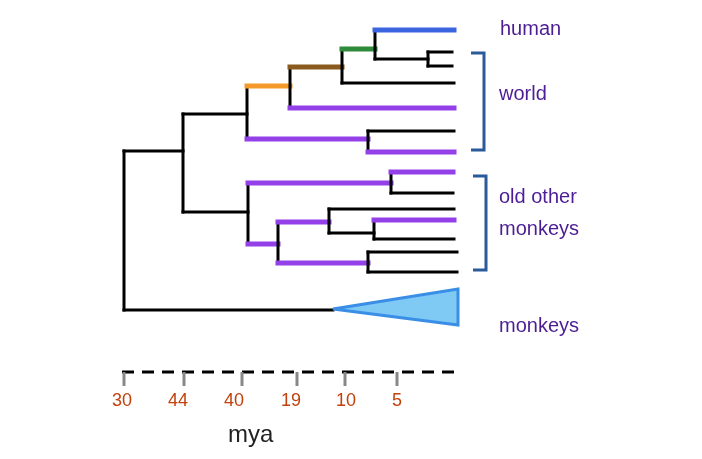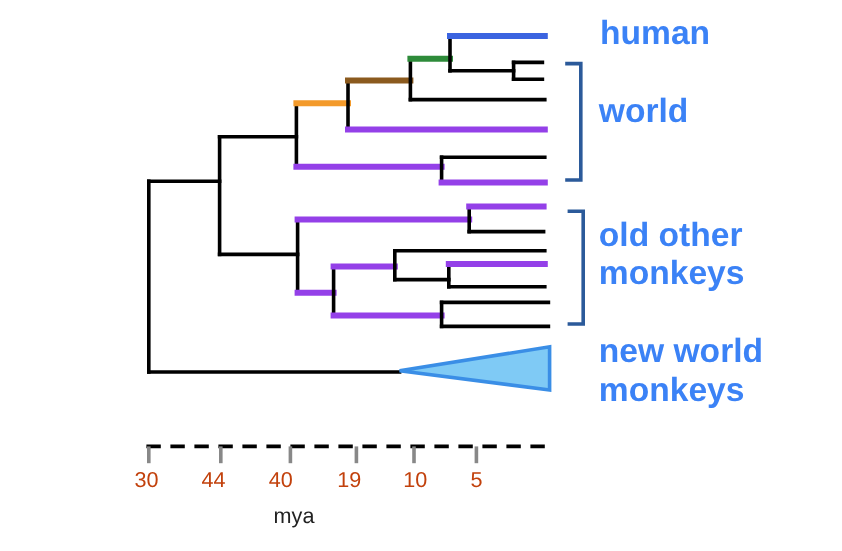--- a/index.html
+++ b/index.html
@@ -1,20 +1,20 @@
 <!DOCTYPE html>
 <html><head>
 <meta charset="utf-8">
 <style>
   html, body { margin:0; padding:0; background:#ffffff; }
   body { width:702px; height:459px; position:relative; overflow:hidden; font-family:"Liberation Sans", sans-serif; }
   #stage { position:absolute; left:0; top:0; width:702px; height:459px; }
-  .lbl { position:absolute; font-size:28px; color:#3b82f6; line-height:30px; white-space:nowrap;font-weight:bold; }
+  .lbl { position:absolute; font-size:20px; color:#4c1d95; line-height:30px; white-space:nowrap; }
   .tick-lbl { position:absolute; font-size:18px; color:#c2410c; transform:translateX(-50%); top:390px; }
-  .axis-title { position:absolute; font-size:18px; color:#222; left:228px; top:420px; }
+  .axis-title { position:absolute; font-size:24px; color:#222; left:228px; top:420px; }
 </style>
 </head>
 <body>
 
 <div id="stage">
   <svg width="702" height="459" viewBox="0 0 702 459" xmlns="http://www.w3.org/2000/svg">
     <g stroke-linecap="square" fill="none">
 
       <g stroke="#000" stroke-width="3">
         <line x1="124" y1="151" x2="124" y2="310"></line>
@@ -84,21 +84,20 @@
         <line x1="397" y1="372" x2="397" y2="386"></line>
       </g>
     </g>
   </svg>
 
   
   <div class="lbl" style="left:500px;top:13px;">human</div>
   <div class="lbl" style="left:499px;top:78px;">world</div>
   <div class="lbl" style="left:499px;top:181px;">old other</div>
   <div class="lbl" style="left:499px;top:213px;">monkeys</div>
-  <div class="lbl" style="left:499px;top:278px;">new world</div>
   <div class="lbl" style="left:499px;top:310px;">monkeys</div>
 
   
   <div class="tick-lbl" style="left:122px;">30</div>
   <div class="tick-lbl" style="left:178px;">44</div>
   <div class="tick-lbl" style="left:234px;">40</div>
   <div class="tick-lbl" style="left:291px;">19</div>
   <div class="tick-lbl" style="left:346px;text-align:center;">10</div>
   <div class="tick-lbl" style="left:397px;">5</div>
   <div class="axis-title">mya</div>

